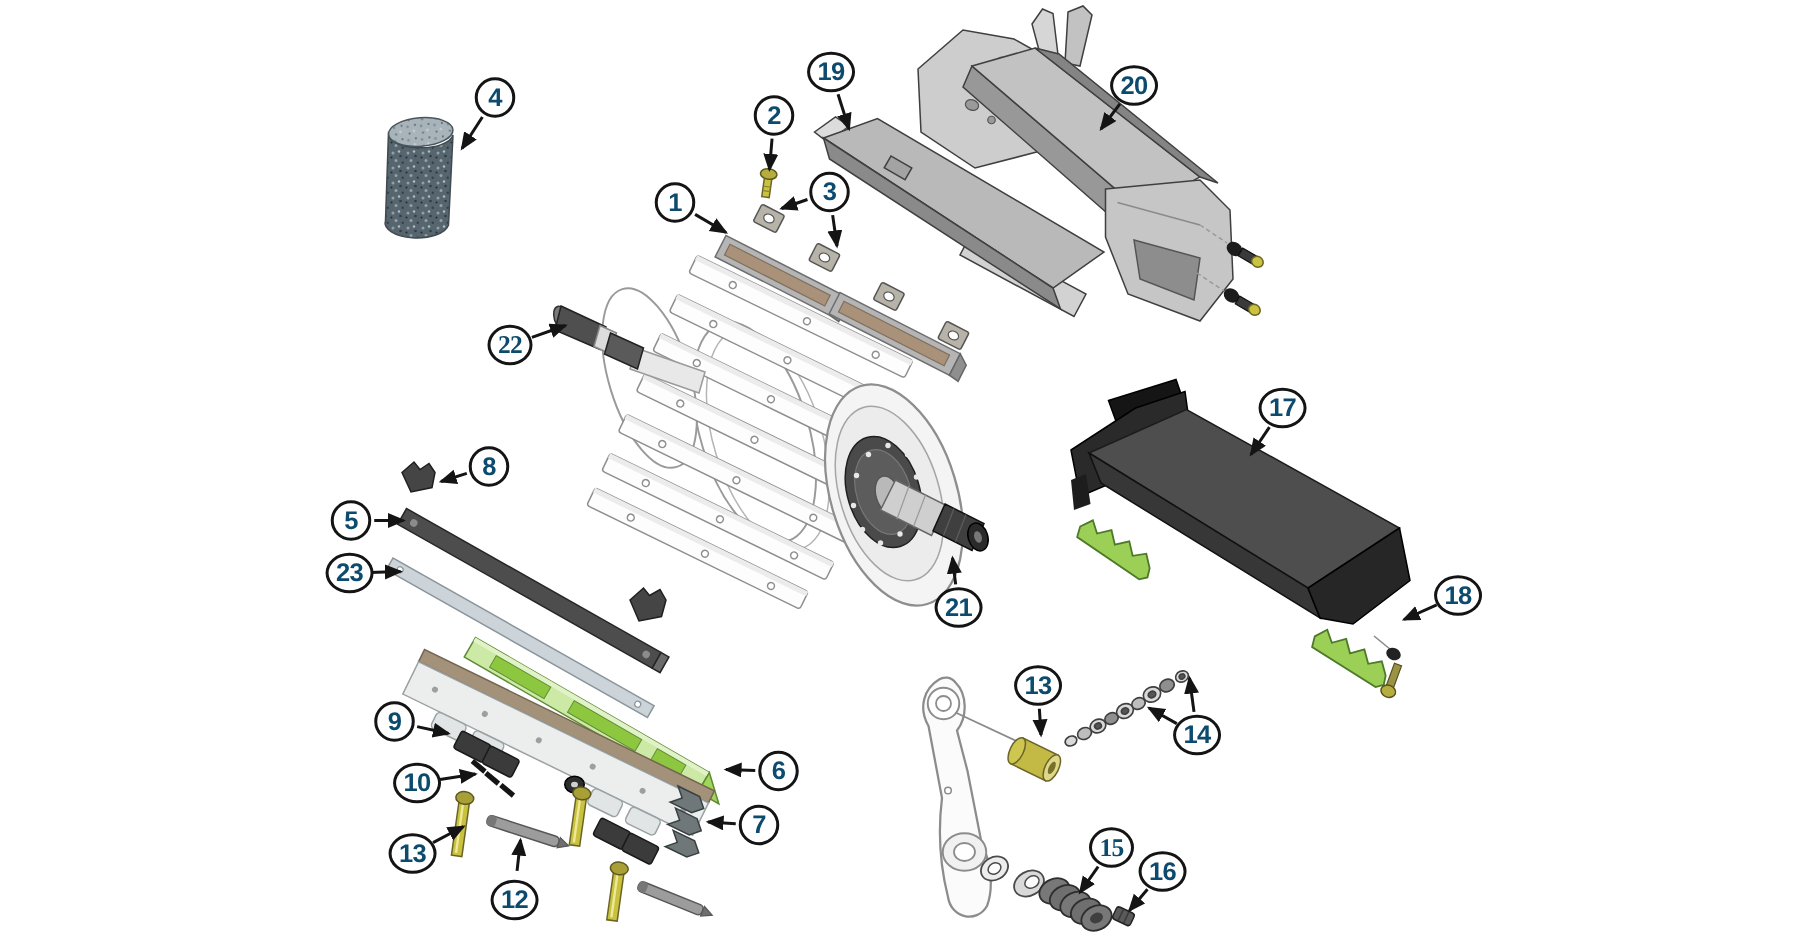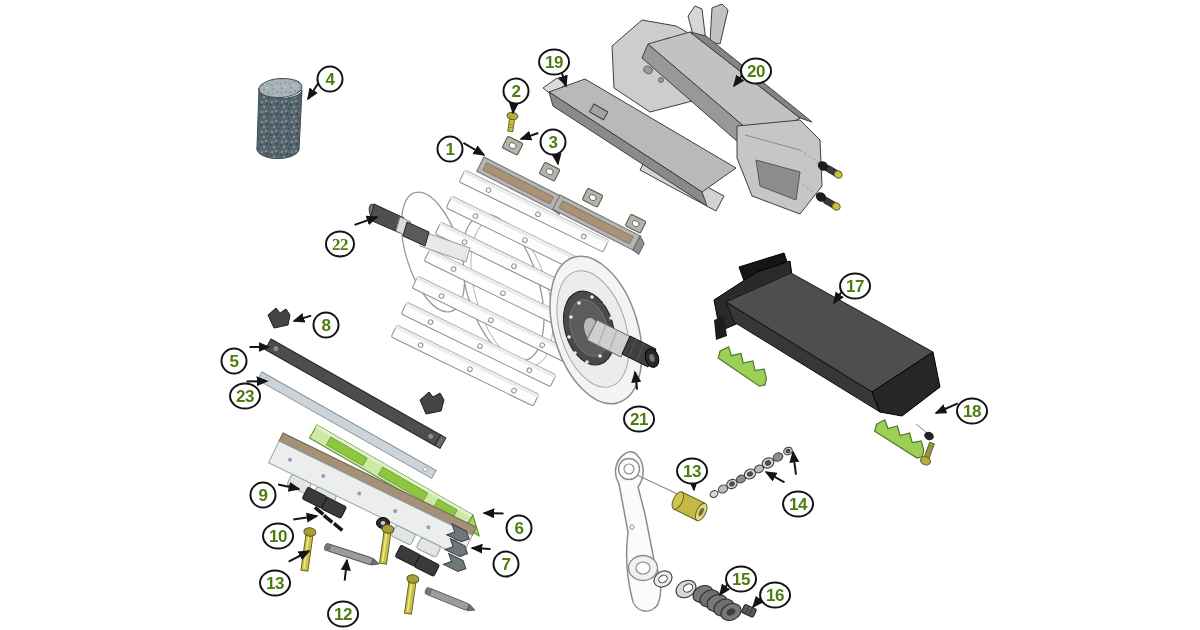--- a/index.html
+++ b/index.html
@@ -5,22 +5,22 @@
   html,body{margin:0;padding:0;background:#ffffff;}
   .stage{position:relative;width:1200px;height:630px;background:#ffffff;overflow:hidden;
          font-family:"Liberation Sans",sans-serif;}
   .layer{position:absolute;left:0;top:0;width:1200px;height:630px;}
   svg{display:block;}
   .callout{
     position:absolute;transform:translate(-50%,-50%);
     min-width:27px;height:27px;padding:0 5px;box-sizing:border-box;
     border:2.4px solid #141414;border-radius:50%;background:#ffffff;
     display:flex;align-items:center;justify-content:center;
-    font:600 17px/1 "Liberation Sans",sans-serif;color:#4d7c0f;
-    letter-spacing:-0.5px;z-index:30;margin-top:14px;
+    font:600 17px/1 "Liberation Sans",sans-serif;color:#0c4a6e;
+    letter-spacing:-0.5px;z-index:30;
   }
   #arrow-svg{z-index:20;pointer-events:none;}
   #art-svg{z-index:10;}
   .arrow{stroke:#141414;stroke-width:2;fill:none;marker-end:url(#ah);}
 </style>
 </head>
 <body>
 
 <div class="stage">
 
@@ -418,23 +418,23 @@
       <div class="callout" style="left: 234px; top: 347px;">5</div>
       <div class="callout" style="left: 519px; top: 514px;">6</div>
       <div class="callout" style="left: 506px; top: 550px;">7</div>
       <div class="callout" style="left: 326px; top: 311px;">8</div>
       <div class="callout" style="left: 263px; top: 481px;">9</div>
       <div class="callout" style="left: 278px; top: 522px;">10</div>
       <div class="callout" style="left: 275px; top: 569px;">13</div>
       <div class="callout" style="left: 343px; top: 600px;">12</div>
       <div class="callout" style="left: 692px; top: 457px;">13</div>
       <div class="callout" style="left: 798px; top: 490px; text-align: right;">14</div>
-      <div class="callout" style="left: 741px; top: 565px;">15</div>
+      <div class="callout" style="left: 741px; top: 565px; font-family: Liberation Serif, serif;">15</div>
       <div class="callout" style="left: 775px; top: 581px;">16</div>
       <div class="callout" style="left: 855px; top: 272px;">17</div>
       <div class="callout" style="left: 972px; top: 397px; text-align: right;">18</div>
       <div class="callout" style="left: 554px; top: 48px;">19</div>
       <div class="callout" style="left: 756px; top: 57px;">20</div>
       <div class="callout" style="left: 639px; top: 405px;">21</div>
       <div class="callout" style="left: 340px; top: 230px; font-family: Liberation Serif, serif;">22</div>
-      <div class="callout" style="left: 245px; top: 382px; text-align: right;">23</div>
+      <div class="callout" style="left: 233px; top: 382px; text-align: right;">23</div>
     </div>
 </div>
 
 </body></html>

